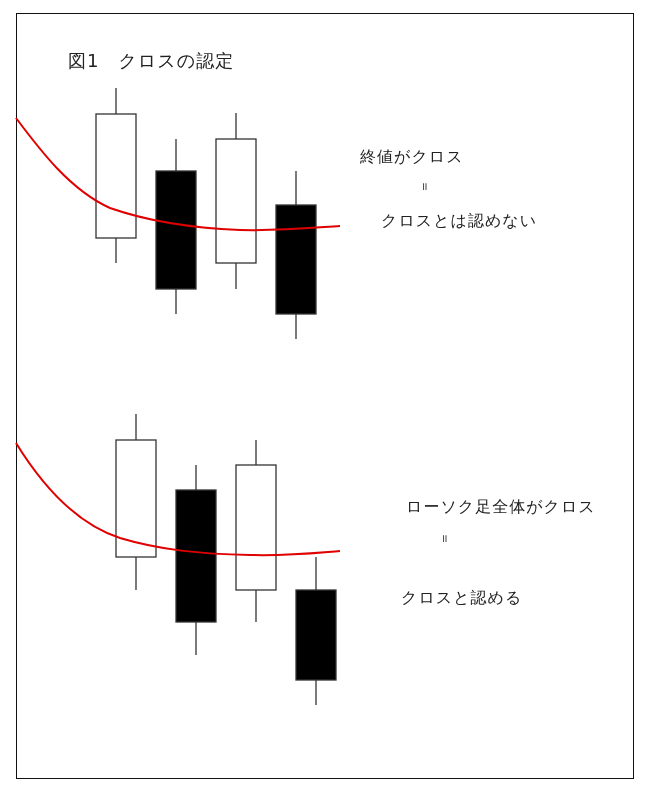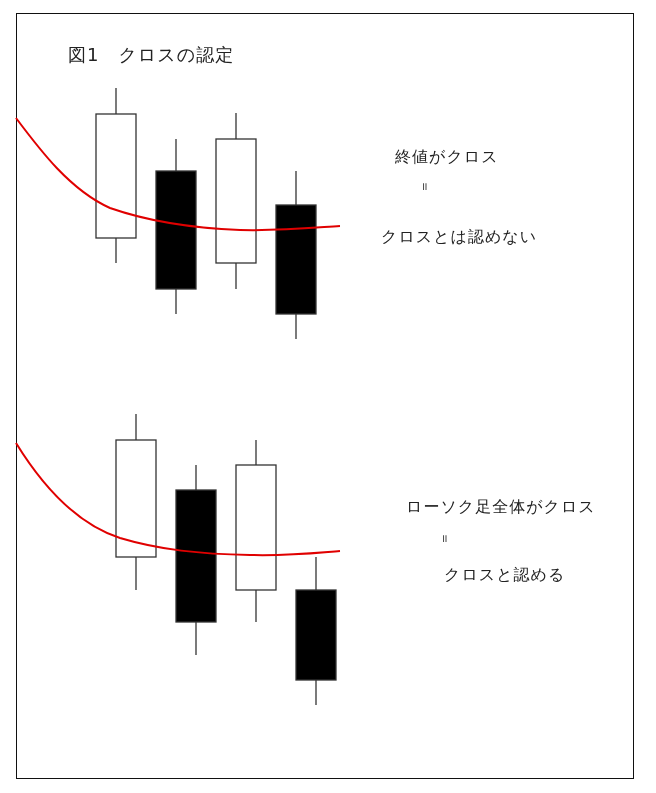--- a/index.html
+++ b/index.html
@@ -1,20 +1,20 @@
 <!DOCTYPE html>
 <html><head>
 <meta charset="utf-8">
 <style>
   html, body { margin: 0; padding: 0; background: #ffffff; }
   body { width: 656px; height: 793px; position: relative; overflow: hidden;
          font-family: "DejaVu Sans", "Liberation Sans", sans-serif; color: #222; }
   .frame { position: absolute; left: 16px; top: 13px; width: 618px; height: 766px;
            border: 1.5px solid #111; box-sizing: border-box; }
-  .title { position: absolute; left: 68px; top: 43px; font-size: 18px; letter-spacing: 1px; white-space: pre; text-align: right; }
+  .title { position: absolute; left: 68px; top: 49px; font-size: 18px; letter-spacing: 1px; white-space: pre; text-align: right; }
   .label { position: absolute; font-size: 16px; letter-spacing: 1px; white-space: nowrap; }
   .eq { position: absolute; font-size: 11px; color: #333; }
   svg.chart { position: absolute; left: 0; top: 0; }
 </style>
 </head>
 <body>
 
 <div class="frame"></div>
 
 <div class="title">図1　クロスの認定</div>
@@ -53,19 +53,19 @@
         <rect x="236" y="465" width="40" height="125" fill="#ffffff" stroke="#333333" stroke-width="1.3"></rect>
       </g>
       <g>
         <line x1="316" x2="316" y1="557" y2="705" stroke="#333333" stroke-width="1.3"></line>
         <rect x="296" y="590" width="40" height="90" fill="#000000" stroke="#333333" stroke-width="1.3"></rect>
       </g>
       <path d="M16,443 C45,490 80,525 120,538 C160,550 200,554 250,555 C290,556 315,553 340,551" fill="none" stroke="#e00000" stroke-width="2"></path>
     </g>
 </svg>
 
-<div class="label" style="left:395px; top:147px;">終値がクロス</div>
+<div class="label" style="left:360px; top:147px;">終値がクロス</div>
 <div class="eq" style="left:421px; top:178px;">॥</div>
-<div class="label" style="left:381px; top:211px;margin-top:16px;">クロスとは認めない</div>
+<div class="label" style="left:381px; top:211px;">クロスとは認めない</div>
 
 <div class="label" style="left:406px; top:497px;">ローソク足全体がクロス</div>
 <div class="eq" style="left:441px; top:530px;">॥</div>
-<div class="label" style="left:401px; top:565px;margin-left:43px;">クロスと認める</div>
+<div class="label" style="left:401px; top:588px;">クロスと認める</div>
 
 </body></html>

